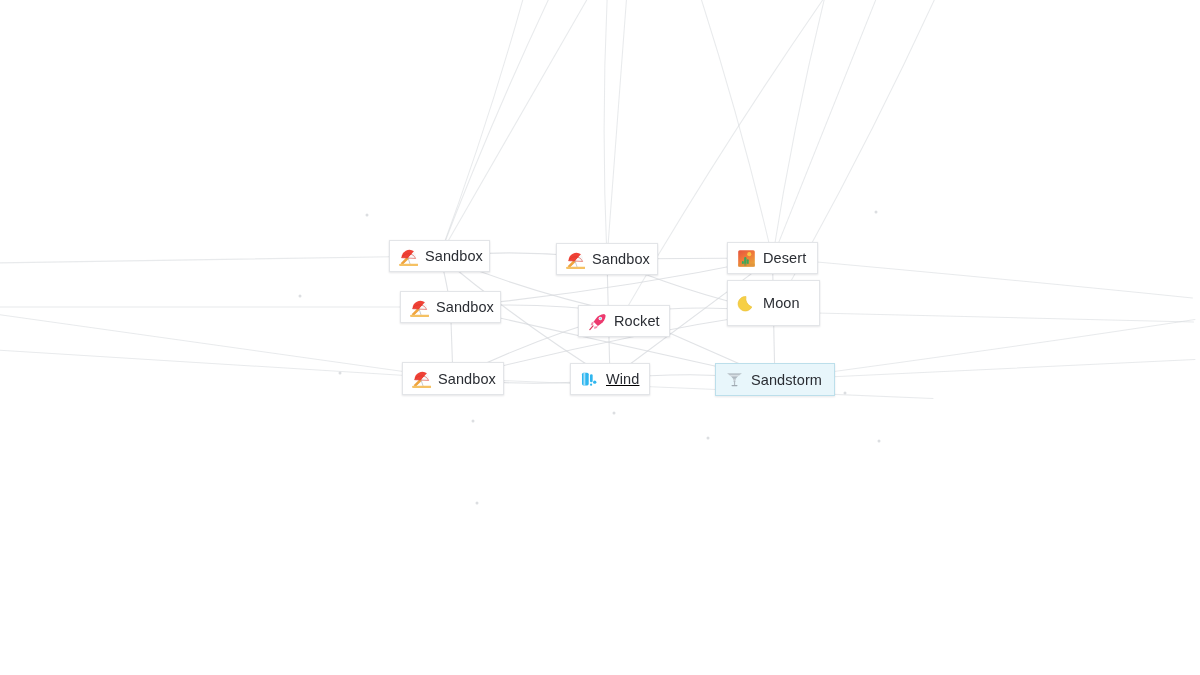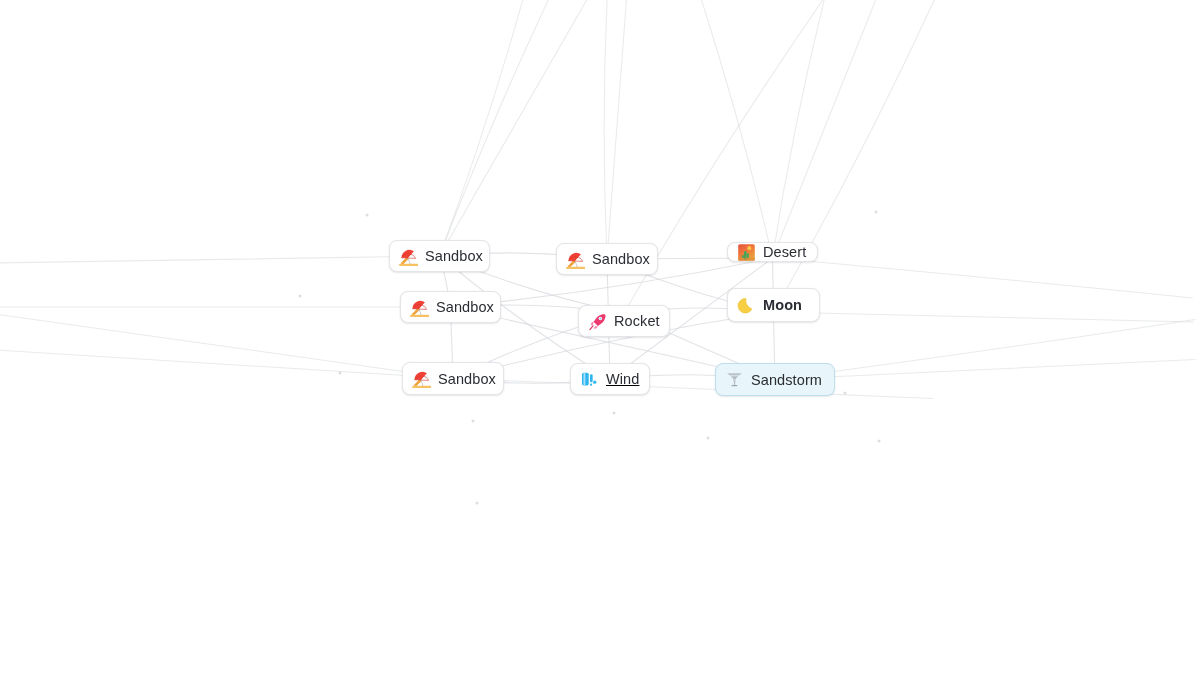--- a/index.html
+++ b/index.html
@@ -37,21 +37,21 @@
   }
   .node {
     position: absolute;
     display: flex;
     align-items: center;
     gap: 7px;
     box-sizing: border-box;
     padding: 5px 12px 5px 9px;
     background: #ffffff;
     border: 1px solid #e3e5e8;
-    border-radius: 8px;
+    border-radius: 0;
     box-shadow: 0 1px 2px rgba(20,24,35,0.10), 0 0 0 0.5px rgba(20,24,35,0.02);
     white-space: nowrap;
     user-select: none;
   }
   .node.selected {
     background: #e8f6fb;
     border-color: #bcdfeb;
     box-shadow: 0 1px 2px rgba(20,24,35,0.10);
   }
   .node-label {
@@ -152,21 +152,21 @@
             <path d="M2.5 20.5 L11 12 L13 14 L4.5 22 Z" fill="none" stroke="#e08b22" stroke-width="0.6"></path>
             <path d="M3.2 13.6 A10 10 0 0 1 19 5.5 L11.5 14 Z" fill="#ef4136"></path>
             <path d="M19 5.5 A10 10 0 0 1 21 14.5 L11.5 14 Z" fill="#f7f7f7"></path>
             <path d="M3.2 13.6 A10 10 0 0 1 21 14.5 L11.5 14 Z" fill="none" stroke="#d8352c" stroke-width="0.7"></path>
             <path d="M11.5 14 L14 21.5" stroke="#bfc4c9" stroke-width="1.1" fill="none"></path>
             <path d="M1.5 22.5 L23 22.5" stroke="#f5c163" stroke-width="3" stroke-linecap="round"></path>
           </svg>
         </span>
         <span class="node-label">Sandbox</span>
       </div>
-      <div class="node" style="left: 727px; top: 242px; width: 91px; height: 20px;">
+      <div class="node" style="left: 727px; top: 242px; width: 91px; height: 32px;">
         <span class="node-icon">
           <svg viewBox="0 0 24 24">
             <defs>
               <linearGradient id="dsg" x1="0" y1="0" x2="0.6" y2="1">
                 <stop offset="0%" stop-color="#e5533d"></stop>
                 <stop offset="55%" stop-color="#f07b3a"></stop>
                 <stop offset="100%" stop-color="#e8a23c"></stop>
               </linearGradient>
             </defs>
             <rect x="1.5" y="1.5" width="21" height="21" rx="2" fill="url(#dsg)"></rect>
@@ -199,21 +199,21 @@
             <path d="M20.5 2.5 c-4.4 0.3 -8.2 2.6 -10.6 5.9 l-2.8 3.9 5.4 5.4 3.9 -2.8 c3.3 -2.4 5.6 -6.2 5.9 -10.6 Z" fill="#ec3a6e"></path>
             <circle cx="15.6" cy="8.3" r="2.2" fill="#ffffff"></circle>
             <circle cx="15.6" cy="8.3" r="1.2" fill="#7fd3ef"></circle>
             <path d="M7.3 12.1 L4.6 13.2 3.3 16.6 6.2 16.6 Z" fill="#f58aab"></path>
             <path d="M12.4 17.6 L11.3 20.3 7.9 21.6 7.9 18.7 Z" fill="#f58aab"></path>
             <path d="M6.4 17.5 L2.3 22.3" stroke="#e0365f" stroke-width="1.5" stroke-linecap="round"></path>
           </svg>
         </span>
         <span class="node-label">Rocket</span>
       </div>
-      <div class="node" style="left: 727px; top: 288px; width: 93px; height: 34px; font-weight: bold;">
+      <div class="node" style="left: 727px; top: 280px; width: 93px; height: 46px;">
         <span class="node-icon">
           <svg viewBox="0 0 24 24">
             <path d="M18.8 16.4 A9.2 9.2 0 1 1 11.4 3.2 A11.4 11.4 0 0 0 18.8 16.4 Z" fill="#f6cf45"></path>
             <path d="M18.8 16.4 A9.2 9.2 0 1 1 11.4 3.2 A11.4 11.4 0 0 0 18.8 16.4 Z" fill="none" stroke="#e7bb2e" stroke-width="0.7"></path>
           </svg>
         </span>
         <span class="node-label">Moon</span>
       </div>
       <div class="node" style="left: 402px; top: 362px; width: 102px; height: 33px;">
         <span class="node-icon">

